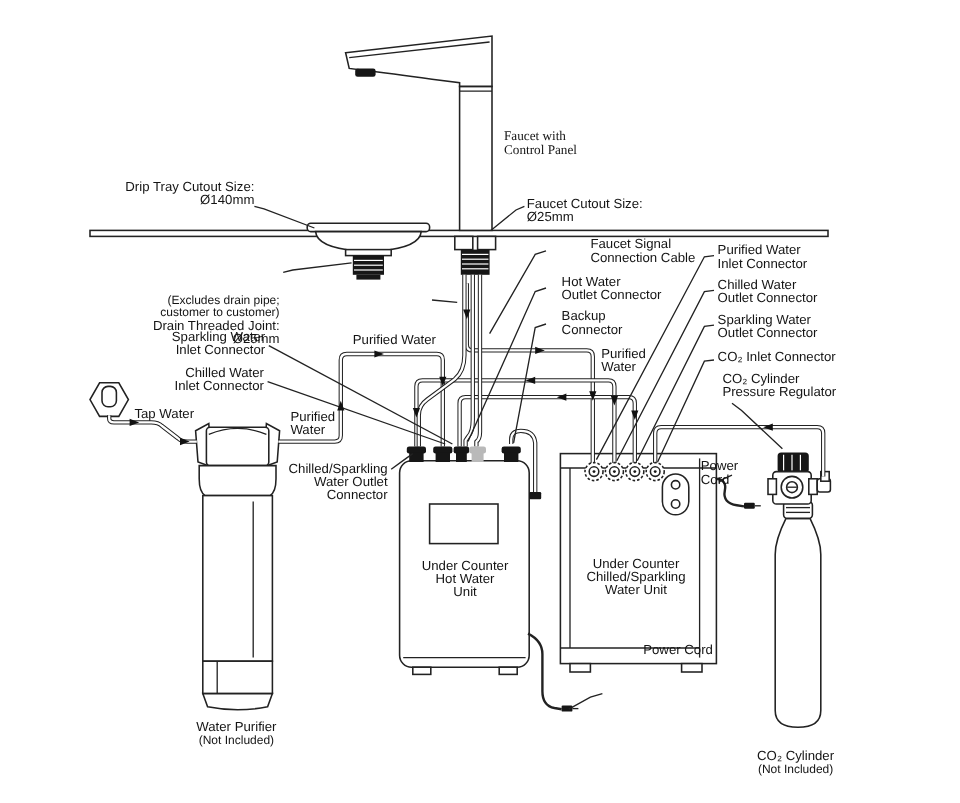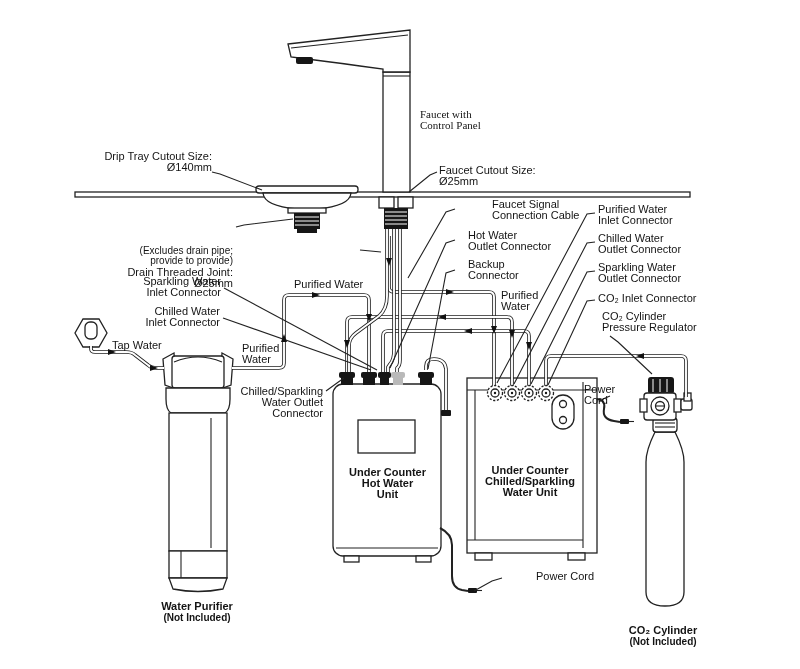--- a/index.html
+++ b/index.html
@@ -2,21 +2,21 @@
 <html><head>
 <meta charset="utf-8">
 <style>
   html,body{margin:0;padding:0;background:#fff;}
   .stage{position:relative;width:800px;height:669px;background:#ffffff;
          font-family:"Liberation Sans", sans-serif;color:#111;overflow:hidden;}
   .stage svg{position:absolute;left:0;top:0;}
   .lbl{position:absolute;font-size:11px;line-height:10.8px;color:#141414;white-space:nowrap;}
   .lbl span{display:block;}
   .right{text-align:right;}
-  .ctr{text-align:center;white-space:normal;font-weight:bold;}
+  .ctr{text-align:center;white-space:normal;}
   .note span{font-size:10px;line-height:9.8px;}
   .ln{stroke:#222;stroke-width:1.1;fill:none;}
   .ol{stroke:#222;stroke-width:1.3;fill:#fff;}
   .pipe-o{stroke:#222;stroke-width:3.6;fill:none;stroke-linejoin:round;}
   .pipe-i{stroke:#fff;stroke-width:1.9;fill:none;stroke-linejoin:round;}
   .arr{fill:#111;stroke:none;}
   .blk{fill:#161616;stroke:none;}
 </style>
 </head>
 <body>
@@ -261,21 +261,21 @@
     <span>Drip Tray Cutout Size:</span>
     <span>Ø140mm</span>
   </div>
 
   <div class="lbl right" style="left:96px;top:222px;width:137px;margin-top:45px;">
     <span>Drain Threaded Joint:</span>
     <span>Ø25mm</span>
   </div>
   <div class="lbl right note" style="left:96px;top:246px;width:137px;">
     <span>(Excludes drain pipe;</span>
-    <span>provide to provide)</span>
+    <span>customer to customer)</span>
   </div>
 
 
   <div class="lbl right" style="left:96px;top:276px;width:125px;">
     <span>Sparkling Water</span>
     <span>Inlet Connector</span>
   </div>
 
   <div class="lbl right" style="left:96px;top:306px;width:124px;">
     <span>Chilled Water</span>
@@ -360,21 +360,21 @@
   <div class="lbl" style="left:602px;top:311px;">
     <span>CO₂ Cylinder</span>
     <span>Pressure Regulator</span>
   </div>
 
   <div class="lbl" style="left:584px;top:384px;">
     <span>Power</span>
     <span>Cord</span>
   </div>
 
-  <div class="lbl" style="left:504px;top:571px;padding-left:32px;">
+  <div class="lbl" style="left:504px;top:537px;padding-left:32px;">
     <span>Power Cord</span>
   </div>
 
   <div class="lbl ctr" style="left:330px;top:467px;width:115px;">
     <span>Under Counter</span>
     <span>Hot Water</span>
     <span>Unit</span>
   </div>
 
   <div class="lbl ctr" style="left:468px;top:465px;width:124px;">

